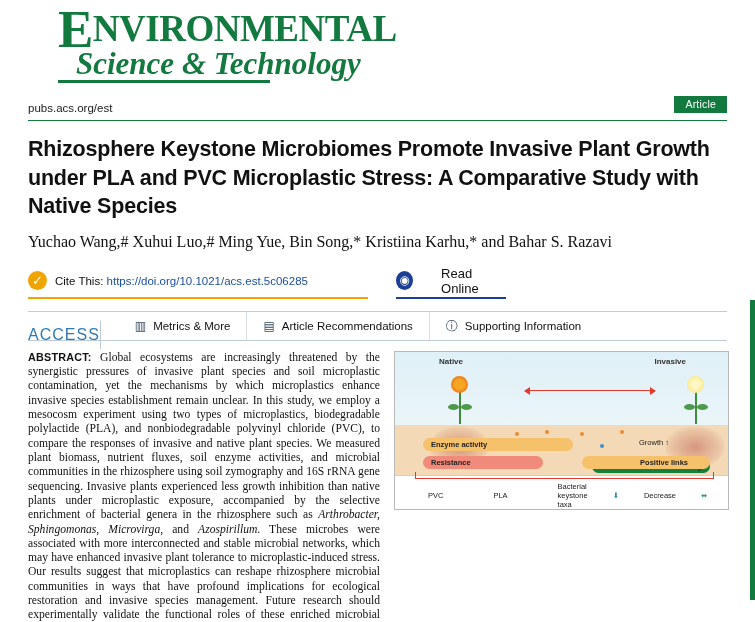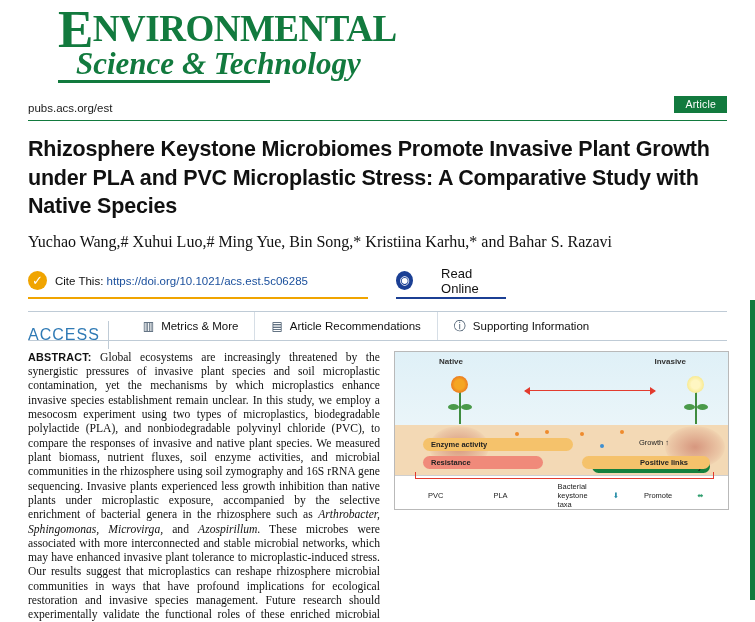--- a/index.html
+++ b/index.html
@@ -180,21 +180,21 @@
     align-items: center;
     border-top: 1px solid #bfcbd6;
     border-bottom: 1px solid #bfcbd6;
     height: 28px;
   }
   .access-label {
     font-family: "Liberation Sans", sans-serif;
     font-size: 16px;
     color: #2f7ab5;
     letter-spacing: 1px;
-    padding-right: 8px;
+    padding-right: 0;
     border-right: 1px solid #bfcbd6;
     height: 100%;
     display: flex;
     align-items: center;
     margin-top: 19px;
   }
   .access-item {
     display: flex;
     align-items: center;
     height: 100%;
@@ -456,21 +456,21 @@
         <div class="red-bracket"></div>
 
         <div class="legend-row">
           <span class="dot orange"></span>
           <span>PVC</span>
           <span class="dot blue"></span>
           <span>PLA</span>
           <span class="hex"></span>
           <span>Bacterial keystone taxa</span>
           <span style="color:#2b8fa8;font-family:'DejaVu Sans',sans-serif;">⬇</span>
-          <span>Promote</span>
+          <span>Decrease</span>
           <span style="color:#2f9e6e;font-family:'DejaVu Sans',sans-serif;">⬌</span>
           <span>Unaffected</span>
         </div>
       </div>
     </div>
   </div>
 
   <div class="edge-bar"></div>
 </div>
 

